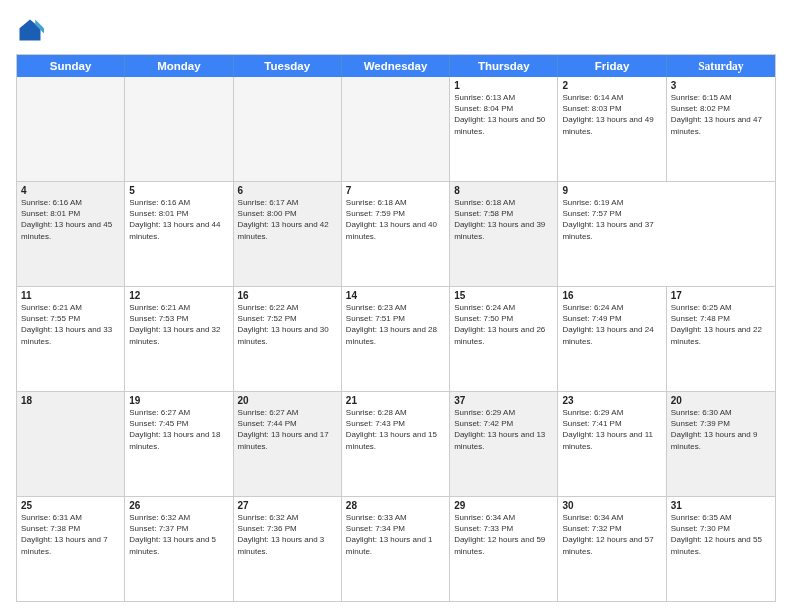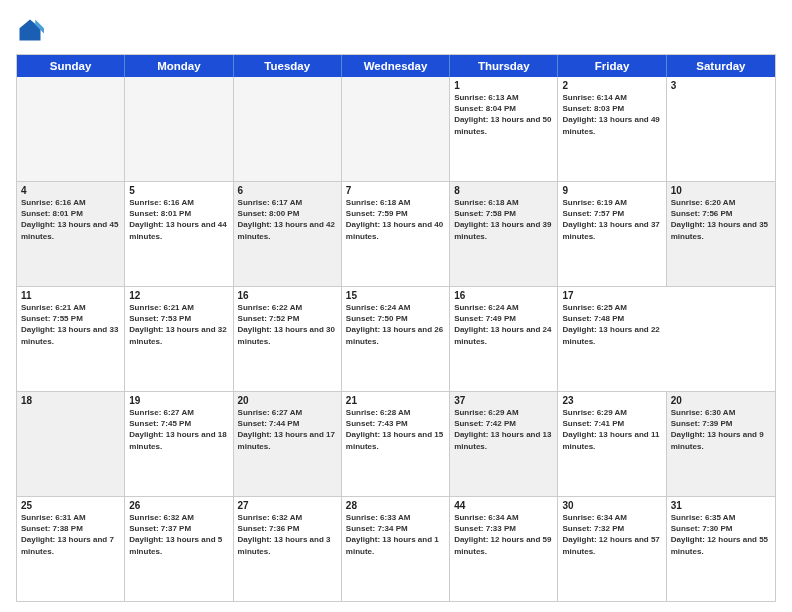--- a/index.html
+++ b/index.html
@@ -58,31 +58,31 @@
     }
     .calendar {
       flex: 1;
       display: flex;
       flex-direction: column;
       border: 1px solid #ccc;
     }
     .cal-header {
       display: grid;
       grid-template-columns: repeat(7, 1fr);
-      background: #1d4ed8;
+      background: #3b82f6;
     }
     .cal-header-cell {
       color: #fff;
       font-size: 11.5px;
       font-weight: bold;
       text-align: center;
       padding: 5px 2px;
       border-right: 1px solid #4a8dd5;
     }
-    .cal-header-cell:last-child { border-right: none; }
+    .cal-header-cell:last-child { border-right: none; font-family: Liberation Serif, serif; }
     .cal-body {
       flex: 1;
       display: flex;
       flex-direction: column;
     }
     .cal-row {
       display: grid;
       grid-template-columns: repeat(7, 1fr);
       flex: 1;
       border-top: 1px solid #ccc;
@@ -104,21 +104,20 @@
     .day-num {
       font-size: 10px;
       font-weight: bold;
       color: #222;
       margin-bottom: 1px;
     }
     .day-info {
       font-size: 8px;
       color: #333;
       line-height: 1.4;
-      font-weight: bold;
     }
   </style>
 </head>
 <body>
 
 <div class="page">
   <div class="header">
     <div class="logo">
       <svg class="logo-icon" viewBox="0 0 32 32">
         <polygon points="16,4 28,14 28,28 4,28 4,14" fill="#1a5fb4"></polygon>
@@ -154,20 +153,21 @@
           <div class="cal-cell">
             <div class="day-num">1</div>
             <div class="day-info">Sunrise: 6:13 AM<br>Sunset: 8:04 PM<br>Daylight: 13 hours and 50 minutes.</div>
           </div>
           <div class="cal-cell">
             <div class="day-num">2</div>
             <div class="day-info">Sunrise: 6:14 AM<br>Sunset: 8:03 PM<br>Daylight: 13 hours and 49 minutes.</div>
           </div>
           <div class="cal-cell">
             <div class="day-num">3</div>
+            <div class="day-info">Sunrise: 6:15 AM<br>Sunset: 8:02 PM<br>Daylight: 13 hours and 47 minutes.</div>
           </div>
         </div>
         <div class="cal-row">
           <div class="cal-cell shaded">
             <div class="day-num">4</div>
             <div class="day-info">Sunrise: 6:16 AM<br>Sunset: 8:01 PM<br>Daylight: 13 hours and 45 minutes.</div>
           </div>
           <div class="cal-cell">
             <div class="day-num">5</div>
             <div class="day-info">Sunrise: 6:16 AM<br>Sunset: 8:01 PM<br>Daylight: 13 hours and 44 minutes.</div>
@@ -181,39 +181,39 @@
             <div class="day-info">Sunrise: 6:18 AM<br>Sunset: 7:59 PM<br>Daylight: 13 hours and 40 minutes.</div>
           </div>
           <div class="cal-cell shaded">
             <div class="day-num">8</div>
             <div class="day-info">Sunrise: 6:18 AM<br>Sunset: 7:58 PM<br>Daylight: 13 hours and 39 minutes.</div>
           </div>
           <div class="cal-cell">
             <div class="day-num">9</div>
             <div class="day-info">Sunrise: 6:19 AM<br>Sunset: 7:57 PM<br>Daylight: 13 hours and 37 minutes.</div>
           </div>
-          <div class="cal-cell shaded">
-            <div class="day-num">10</div>
-            <div class="day-info">Sunrise: 6:20 AM<br>Sunset: 7:56 PM<br>Daylight: 13 hours and 35 minutes.</div>
-          </div>
         </div>
         <div class="cal-row">
           <div class="cal-cell">
             <div class="day-num">11</div>
             <div class="day-info">Sunrise: 6:21 AM<br>Sunset: 7:55 PM<br>Daylight: 13 hours and 33 minutes.</div>
           </div>
           <div class="cal-cell">
             <div class="day-num">12</div>
             <div class="day-info">Sunrise: 6:21 AM<br>Sunset: 7:53 PM<br>Daylight: 13 hours and 32 minutes.</div>
           </div>
           <div class="cal-cell">
             <div class="day-num">16</div>
             <div class="day-info">Sunrise: 6:22 AM<br>Sunset: 7:52 PM<br>Daylight: 13 hours and 30 minutes.</div>
           </div>
           <div class="cal-cell">
+            <div class="day-num">14</div>
+            <div class="day-info">Sunrise: 6:23 AM<br>Sunset: 7:51 PM<br>Daylight: 13 hours and 28 minutes.</div>
+          </div>
+          <div class="cal-cell">
             <div class="day-num">15</div>
             <div class="day-info">Sunrise: 6:24 AM<br>Sunset: 7:50 PM<br>Daylight: 13 hours and 26 minutes.</div>
           </div>
           <div class="cal-cell">
             <div class="day-num">16</div>
             <div class="day-info">Sunrise: 6:24 AM<br>Sunset: 7:49 PM<br>Daylight: 13 hours and 24 minutes.</div>
           </div>
           <div class="cal-cell">
             <div class="day-num">17</div>
             <div class="day-info">Sunrise: 6:25 AM<br>Sunset: 7:48 PM<br>Daylight: 13 hours and 22 minutes.</div>
@@ -259,21 +259,21 @@
           </div>
           <div class="cal-cell">
             <div class="day-num">27</div>
             <div class="day-info">Sunrise: 6:32 AM<br>Sunset: 7:36 PM<br>Daylight: 13 hours and 3 minutes.</div>
           </div>
           <div class="cal-cell">
             <div class="day-num">28</div>
             <div class="day-info">Sunrise: 6:33 AM<br>Sunset: 7:34 PM<br>Daylight: 13 hours and 1 minute.</div>
           </div>
           <div class="cal-cell">
-            <div class="day-num">44</div>
+            <div class="day-num">29</div>
             <div class="day-info">Sunrise: 6:34 AM<br>Sunset: 7:33 PM<br>Daylight: 12 hours and 59 minutes.</div>
           </div>
           <div class="cal-cell">
             <div class="day-num">30</div>
             <div class="day-info">Sunrise: 6:34 AM<br>Sunset: 7:32 PM<br>Daylight: 12 hours and 57 minutes.</div>
           </div>
           <div class="cal-cell">
             <div class="day-num">31</div>
             <div class="day-info">Sunrise: 6:35 AM<br>Sunset: 7:30 PM<br>Daylight: 12 hours and 55 minutes.</div>
           </div>

